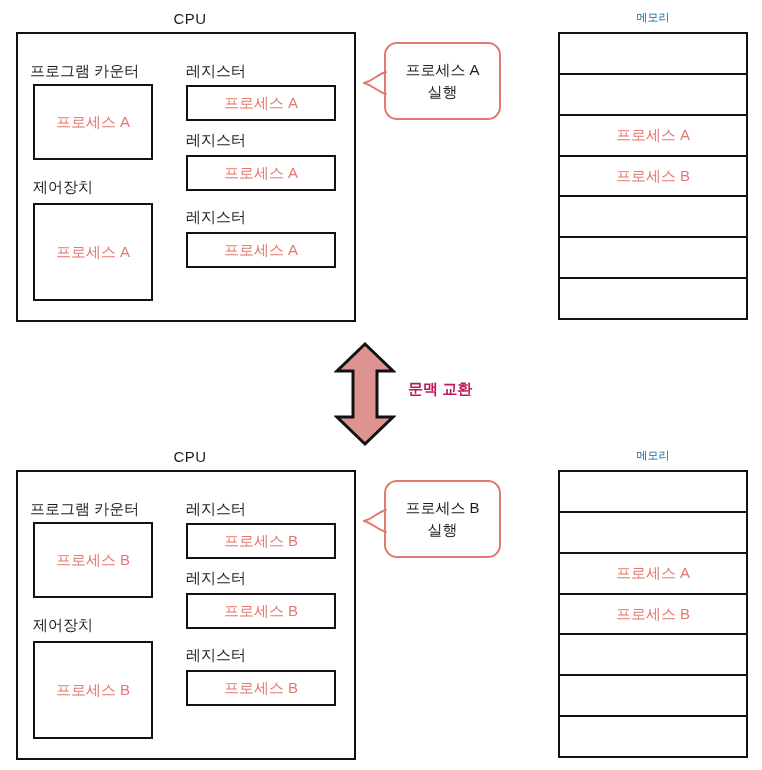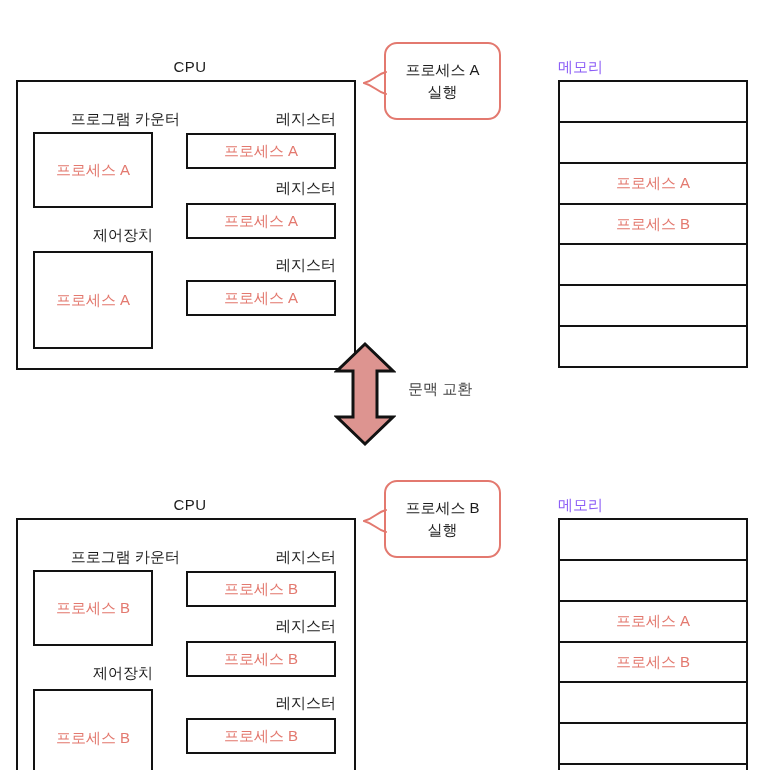--- a/index.html
+++ b/index.html
@@ -15,21 +15,21 @@
     overflow: hidden;
   }
   .stage {
     position: absolute;
     left: 0; top: 0;
     width: 762px;
     height: 770px;
   }
 
   
-  .section { position: absolute; margin-top: 48px; }
+  .section { position: absolute; }
 
   
   .cpu-title {
     position: absolute;
     width: 100%;
     text-align: center;
     font-size: 15px;
     color: #1c1c1c;
     letter-spacing: 0.5px;
     top: 0;
@@ -42,21 +42,21 @@
     height: 290px;
     border: 2px solid #121212;
     box-sizing: border-box;
     background: #fff;
   }
 
   .unit-label {
     position: absolute;
     font-size: 15px;
     color: #1c1c1c;
-    text-align: right;
+    text-align: left;
     white-space: nowrap;
   }
   .unit-box {
     position: absolute;
     border: 2px solid #121212;
     box-sizing: border-box;
     background: #fff;
     display: flex;
     align-items: center;
     justify-content: center;
@@ -109,23 +109,23 @@
     left: -23px;
     top: 26px;
     width: 24px;
     height: 26px;
   }
 
   
   .mem-title {
     position: absolute;
     width: 100%;
-    text-align: left;
-    font-size: 15px;
-    color: #8b5cf6;
+    text-align: center;
+    font-size: 11px;
+    color: #0369a1;
     top: 0;
   }
   .mem-box {
     position: absolute;
     left: 0;
     top: 22px;
     width: 190px;
     height: 288px;
     border: 2px solid #121212;
     box-sizing: border-box;
@@ -150,22 +150,23 @@
     left: 334px;
     top: 341px;
     width: 62px;
     height: 106px;
   }
   .switch-label {
     position: absolute;
     left: 408px;
     top: 380px;
     font-size: 15px;
-    color: #404040;
+    color: #be185d;
     white-space: nowrap;
+    font-weight: bold;
   }
 </style>
 </head>
 <body>
 
 <div class="stage">
 
   <div class="section" style="left:0px; top:10px; width:380px; height:320px;">
 
     <div class="cpu-title">CPU</div>

